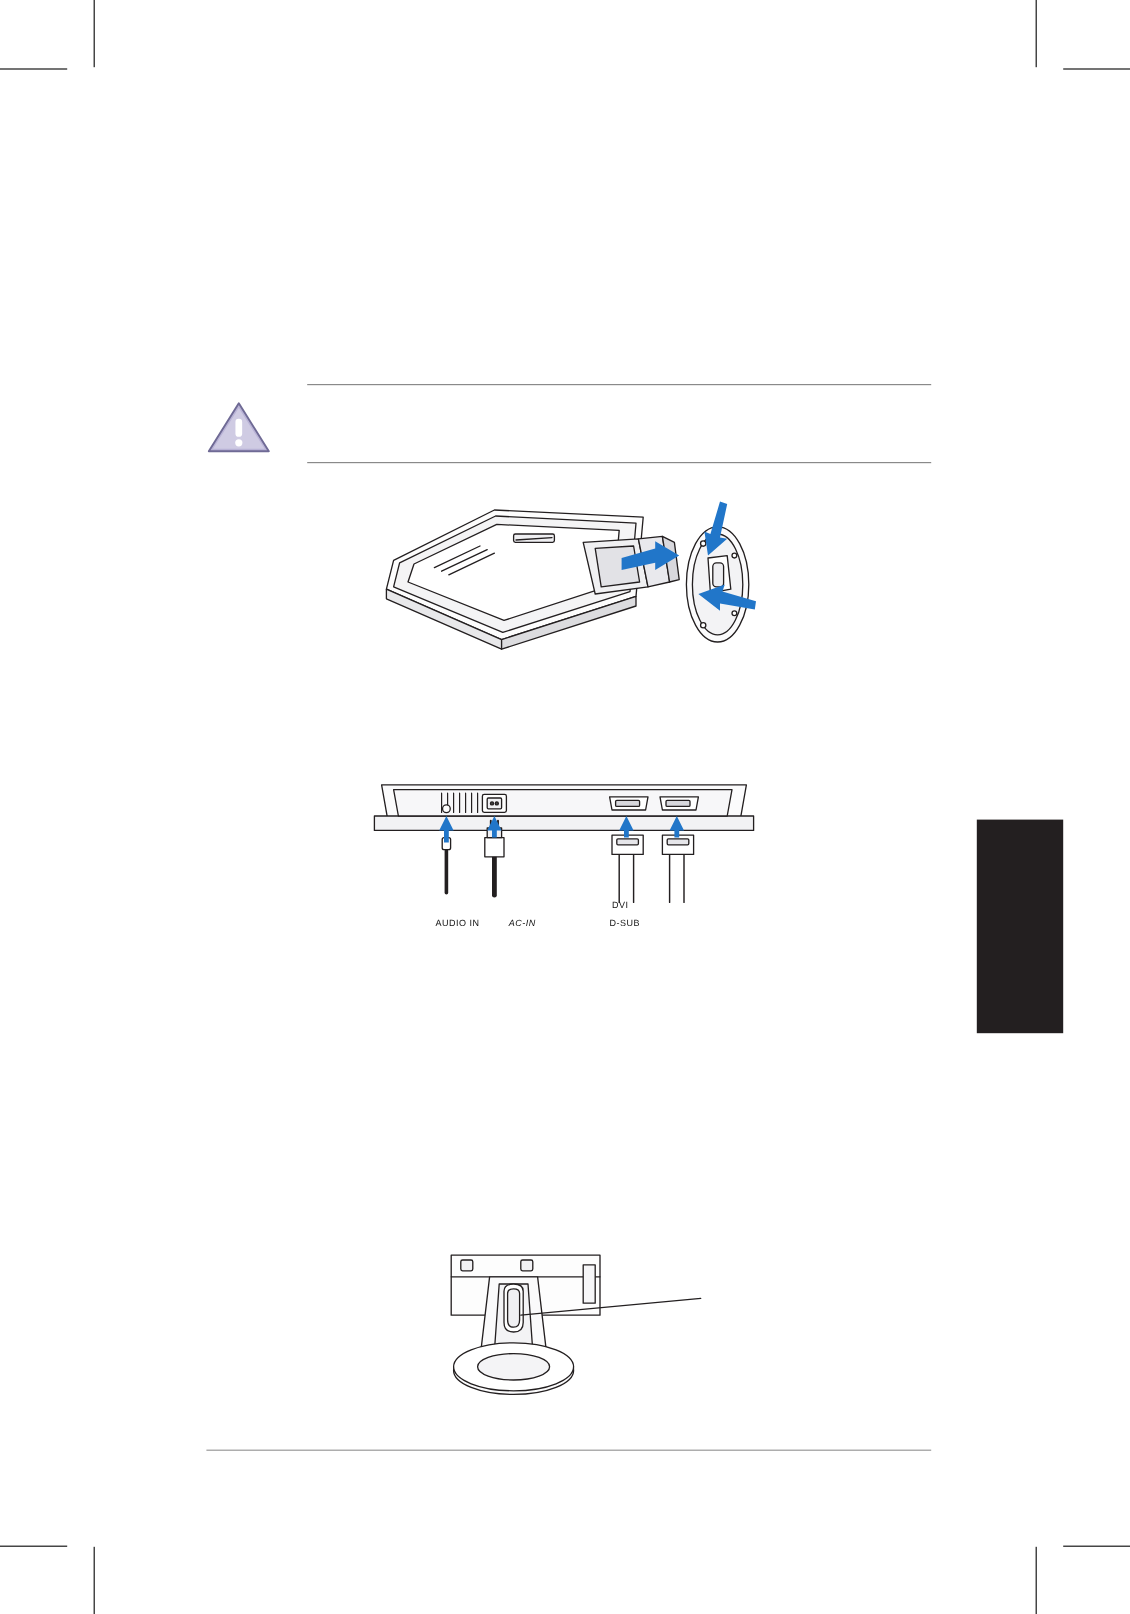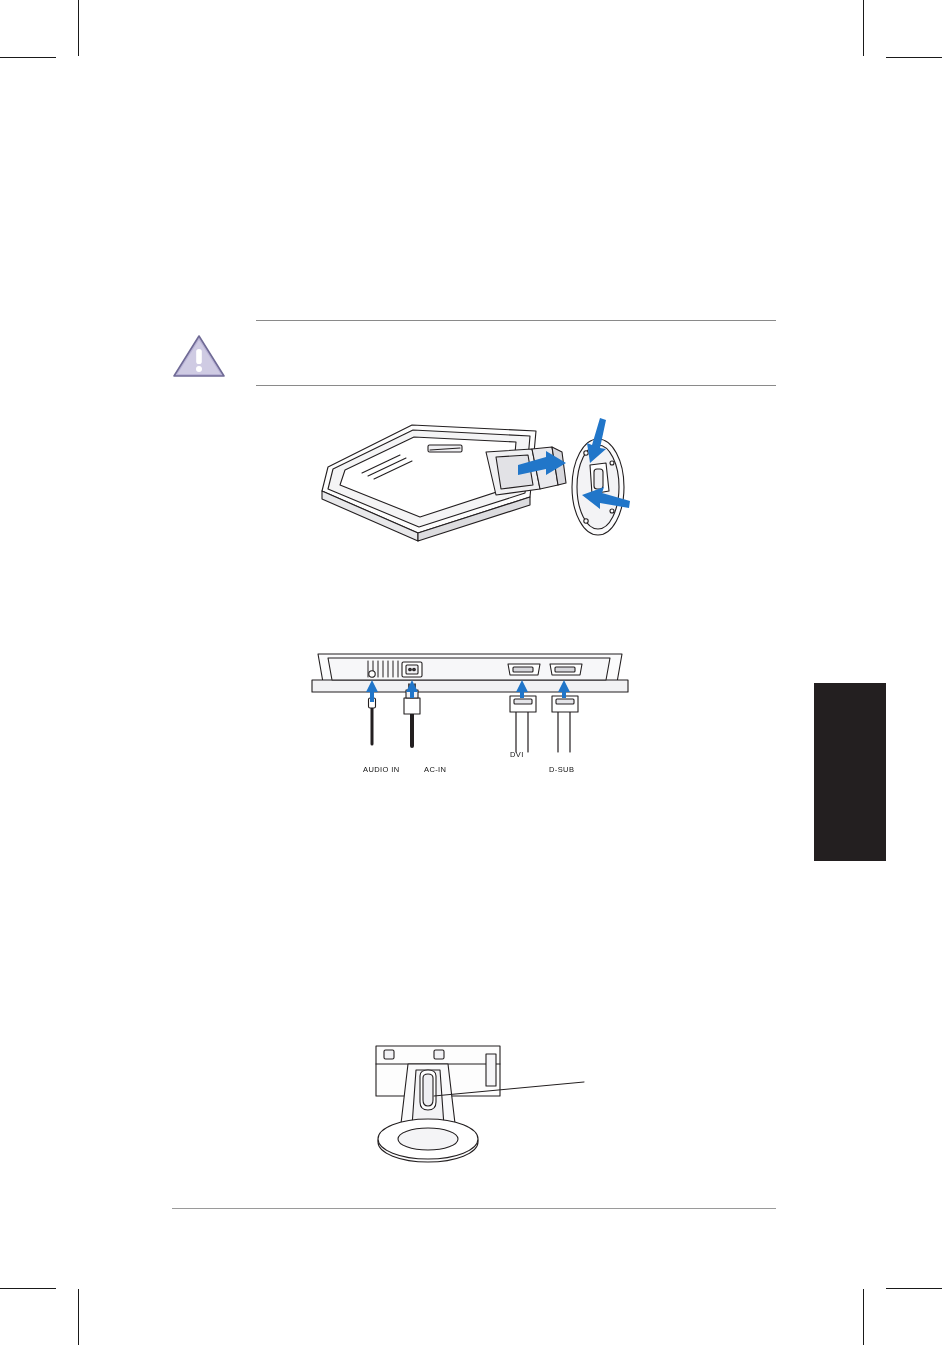--- a/index.html
+++ b/index.html
@@ -241,23 +241,23 @@
 
     <g fill="#2176c9">
       <path d="M62 40 L56 52 L60 52 L60 62 L64 62 L64 52 L68 52 Z"></path>
       <path d="M102 40 L96 52 L100 52 L100 58 L104 58 L104 52 L108 52 Z"></path>
       <path d="M212 40 L206 52 L210 52 L210 58 L214 58 L214 52 L218 52 Z"></path>
       <path d="M254 40 L248 52 L252 52 L252 58 L256 58 L256 52 L260 52 Z"></path>
     </g>
   </svg>
 
   <div class="cap" style="left:363px; top:765px;">AUDIO IN</div>
-  <div class="cap" style="left:424px; top:765px;">AC-IN</div>
+  <div class="cap" style="left:424px; top:765px;font-style:italic;">AC-IN</div>
   <div class="cap" style="left:510px; top:750px;">DVI</div>
-  <div class="cap" style="left:549px; top:765px;text-align:right;">D-SUB</div>
+  <div class="cap" style="left:508px; top:765px;text-align:right;">D-SUB</div>
 
   <svg class="fig" style="left:360px; top:1040px; width:240px; height:130px;" viewBox="0 0 240 130">
     <g fill="none" stroke="#231f20" stroke-width="1.1" stroke-linejoin="round" stroke-linecap="round">
 
       <path d="M16 6 L140 6 L140 56 L16 56 Z" fill="#fdfdfd"></path>
       <path d="M16 24 L140 24" stroke-width="1"></path>
       <rect x="24" y="10" width="10" height="9" rx="1.5" fill="#f2f2f5"></rect>
       <rect x="74" y="10" width="10" height="9" rx="1.5" fill="#f2f2f5"></rect>
       <path d="M126 14 L136 14 L136 46 L126 46 Z" fill="#f6f6f8"></path>
 

